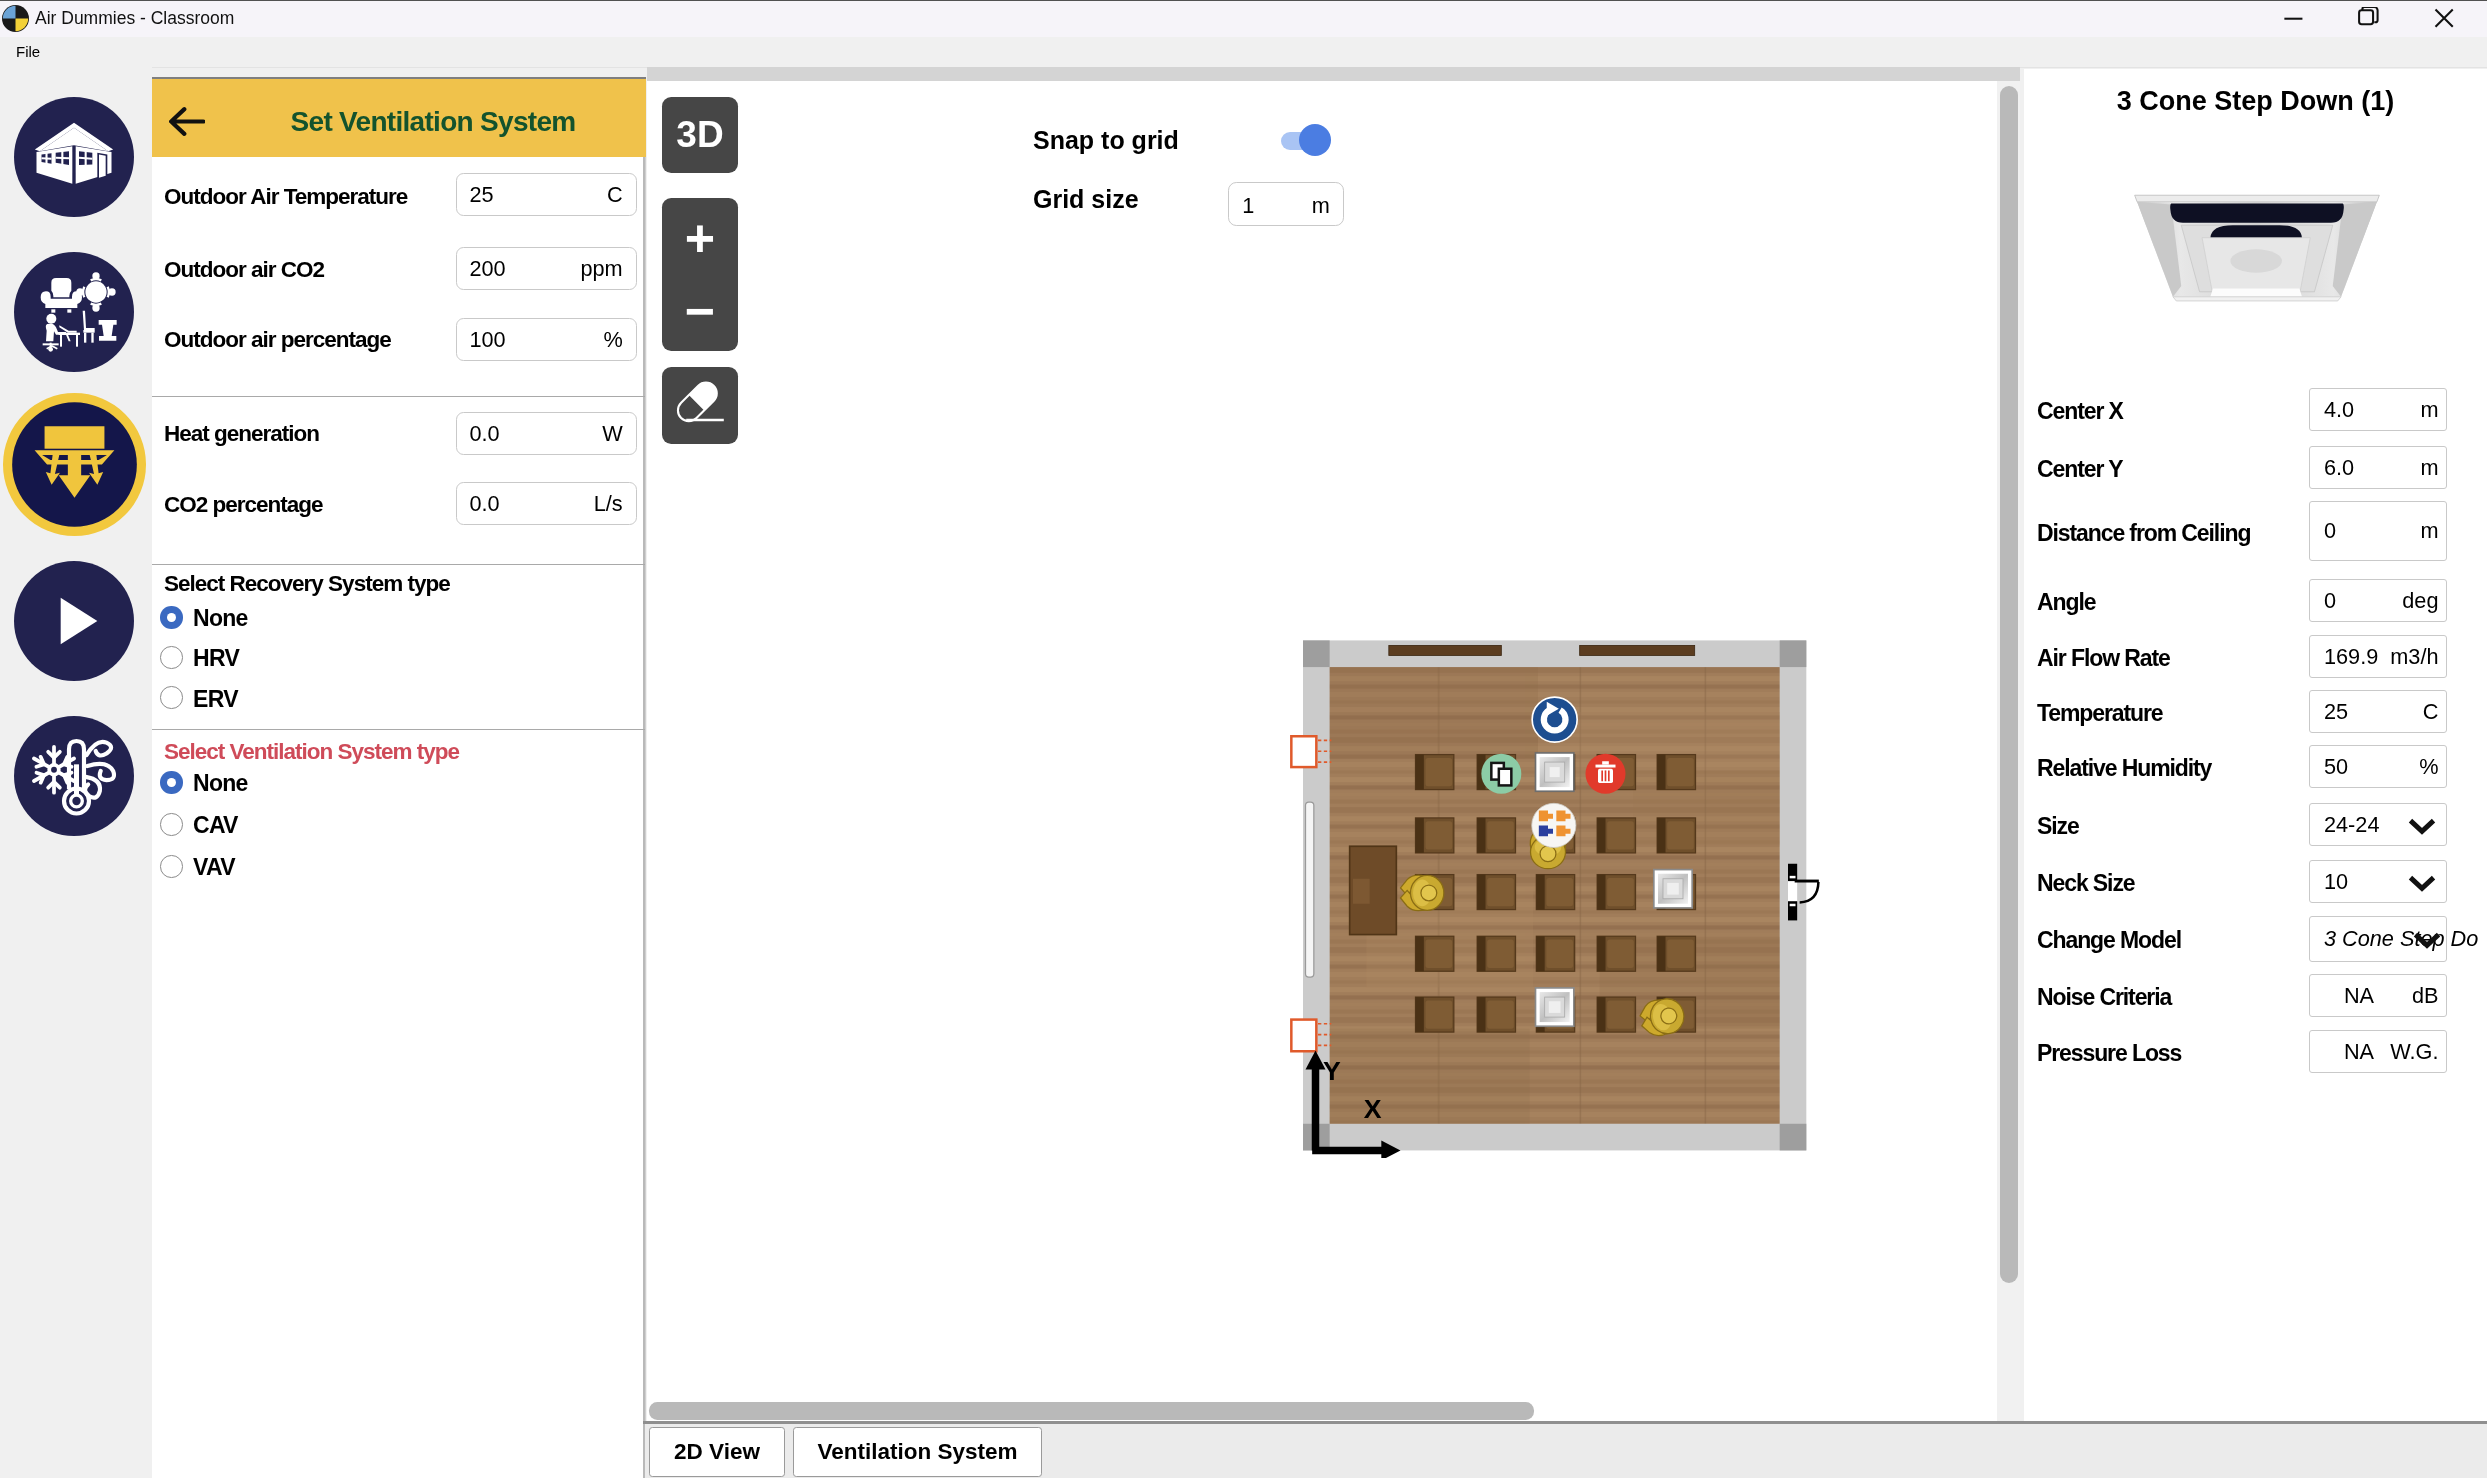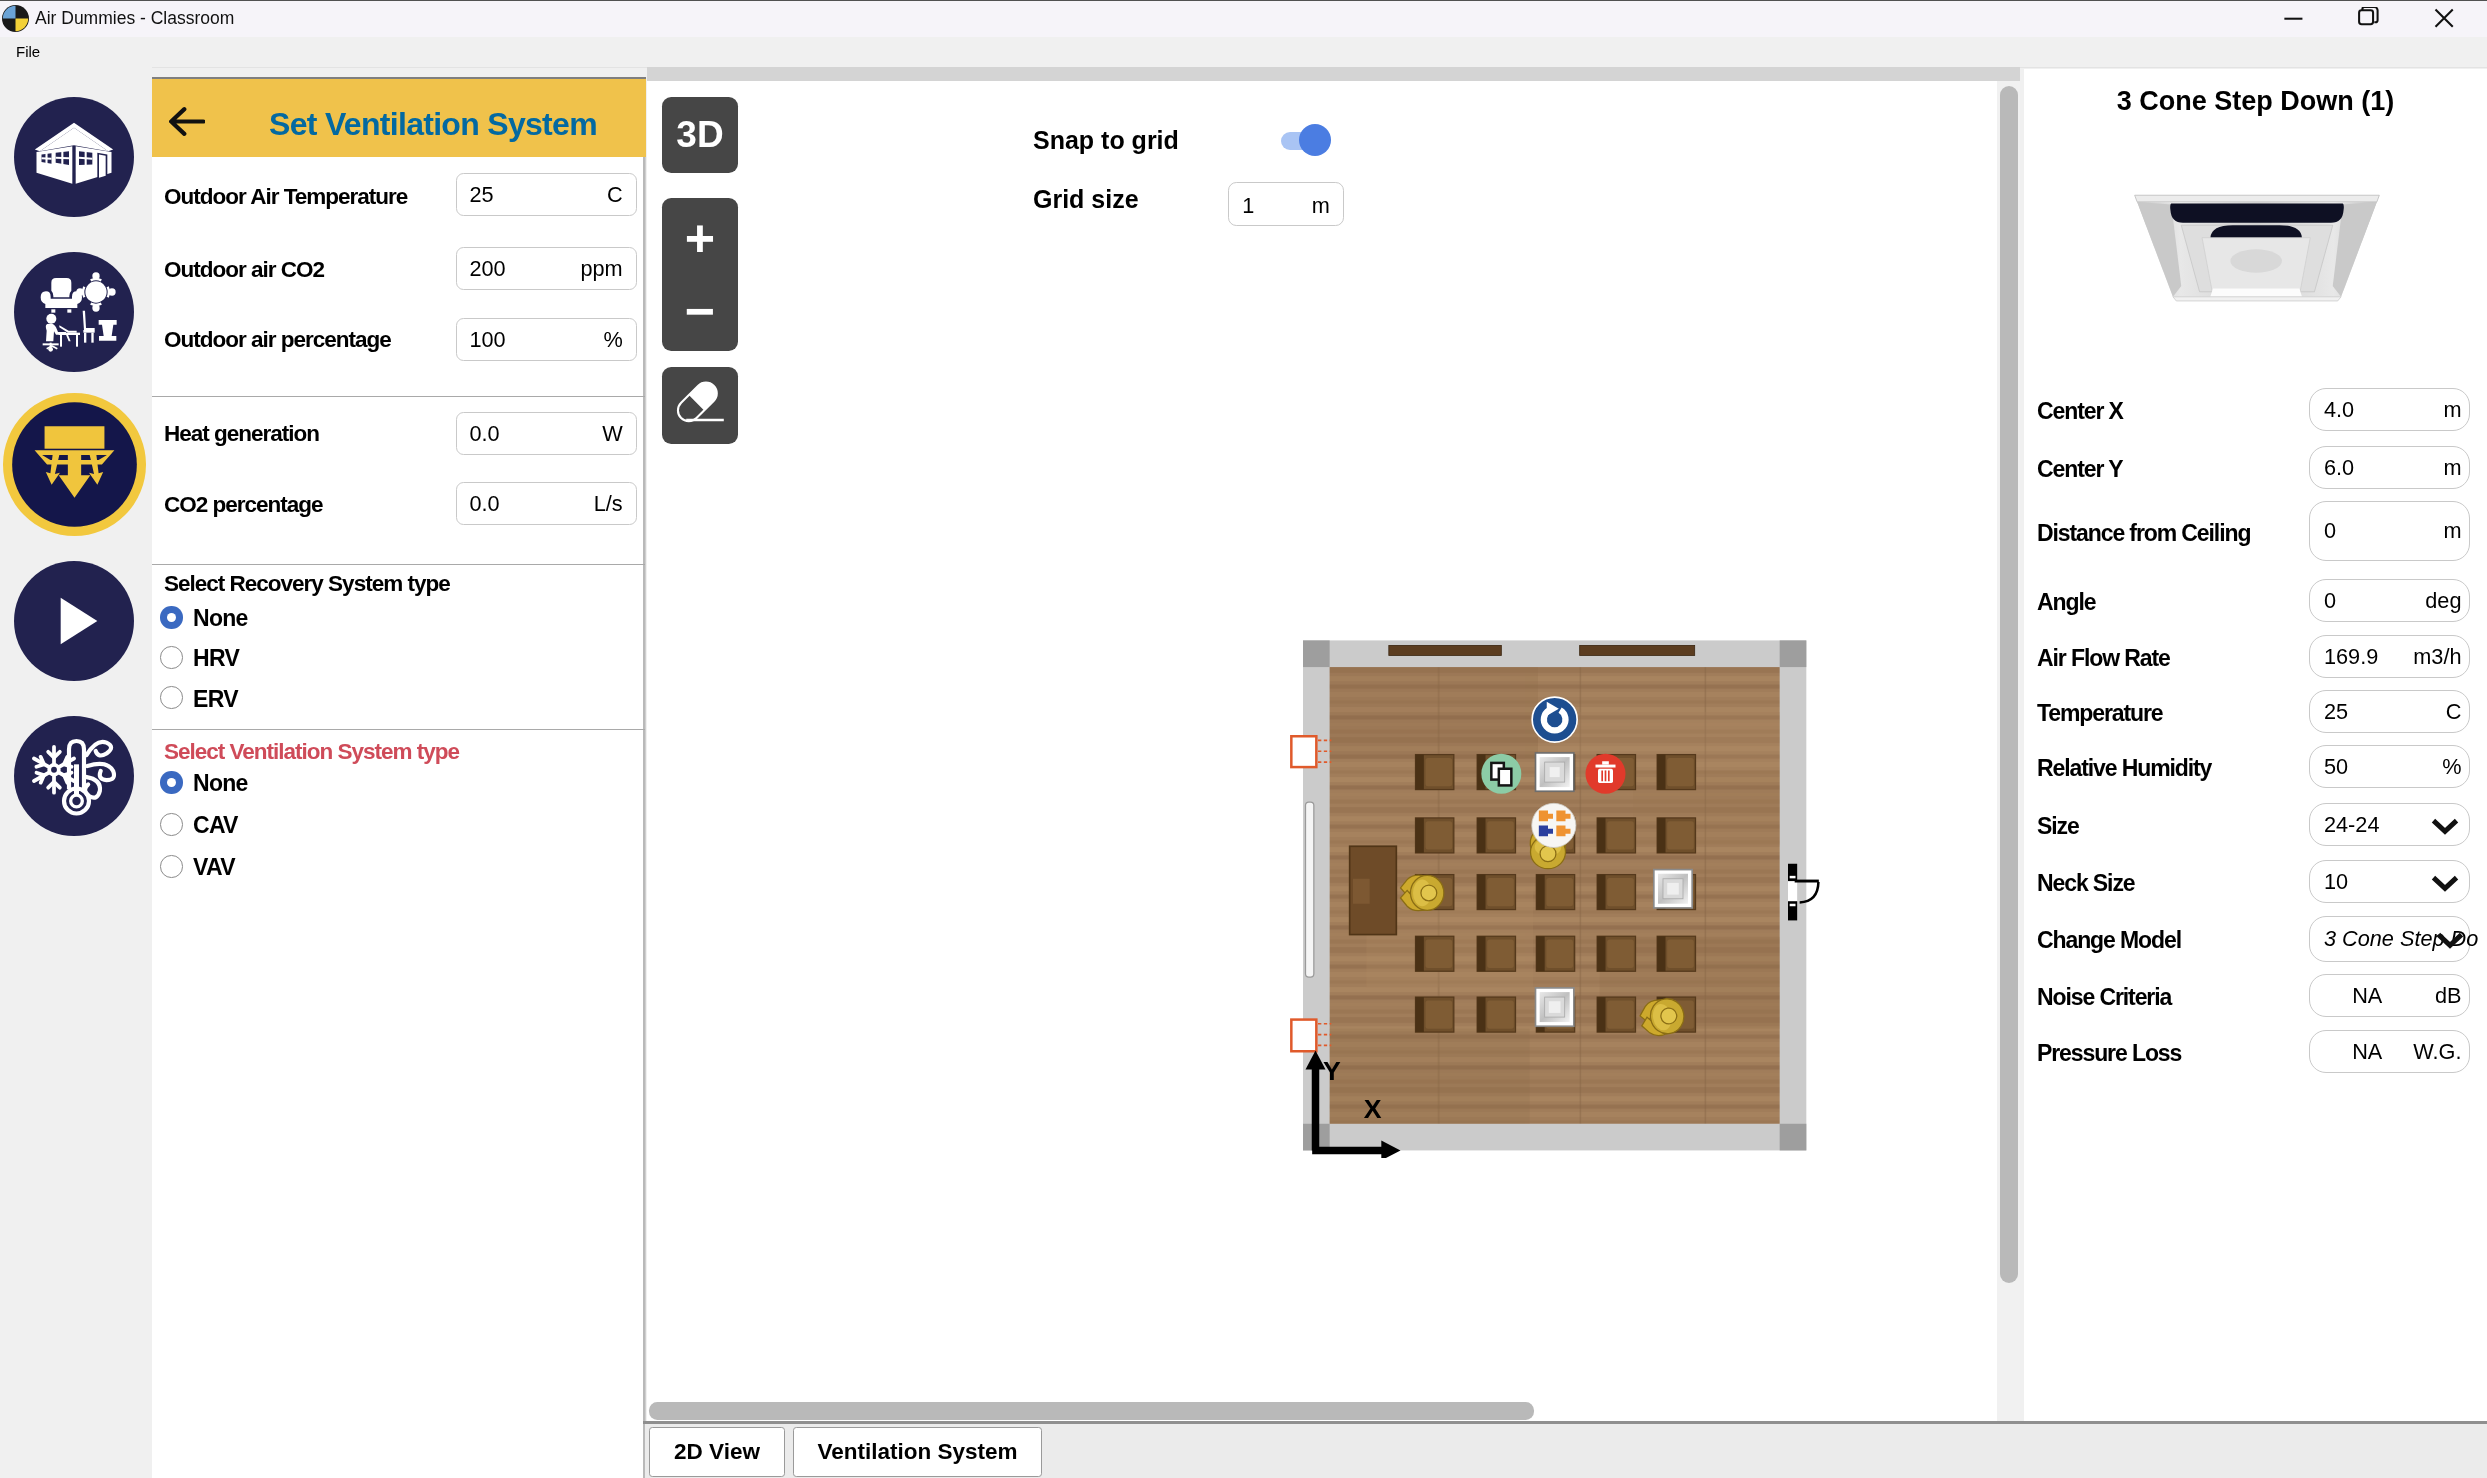--- a/index.html
+++ b/index.html
@@ -11,21 +11,21 @@
 #titlebar { left:0; top:0; width:2487px; height:37px; background:#f6f4f9; border-top:1.7px solid #515151; }
 #apptitle { left:35px; top:7.5px; font-size:17.5px; color:#111; }
 
 #menubar { left:0; top:37px; width:2487px; height:31px; background:#f0f0f0; border-bottom:0.8px solid #e3e3e3;}
 #filemenu { left:16px; top:43px; font-size:15px; color:#000; }
 
 #sidebar { left:0; top:67px; width:152px; height:1411px; background:#f0f0f0; }
 
 #leftpanel { left:152px; top:77px; width:494px; height:1401px; background:#ffffff; border-right:1.7px solid #cfcfcf; }
 #lp-header { left:152px; top:77px; width:494px; height:80px; background:#f0c24b; border-top:2.5px solid #7f7f7f; }
-#lp-title { left:258px; top:106px; width:350px; text-align:center; font-size:32px; font-weight:bold; color:#0369a1; letter-spacing:-0.7px; }
+#lp-title { left:258px; top:106px; width:350px; text-align:center; font-size:28px; font-weight:bold; color:#14532d; letter-spacing:-0.7px; }
 .lp-label { position:absolute; left:164px; font-size:22.5px; font-weight:bold; color:#000; letter-spacing:-1px; }
 .inp { position:absolute; left:456px; width:181px; height:43px; border:1.7px solid #c9c9c9; border-radius:7.5px; background:#fff; font-size:21.7px; color:#000; }
 .inp .v { position:absolute; left:12.5px; top:50%; transform:translateY(-50%); }
 .inp .u { position:absolute; right:13.3px; top:50%; transform:translateY(-50%); }
 .divider { position:absolute; left:152px; width:493px; height:0.8px; background:#a9a9a9; }
 .radio { position:absolute; width:22.5px; height:22.5px; border-radius:50%; }
 .radio.sel { background:#3a69c1; }
 .radio.sel::after { content:""; position:absolute; left:6.7px; top:6.7px; width:9.2px; height:9.2px; border-radius:50%; background:#fff; }
 .radio.un { background:#fff; border:1.7px solid #8b8b8b; }
 .rlabel { position:absolute; font-size:23px; font-weight:bold; color:#000; letter-spacing:-0.7px; }
@@ -33,21 +33,21 @@
 #canvasTopBand { left:647px; top:67px; width:1373px; height:14px; background:#d4d4d4; }
 #canvas { left:647px; top:81px; width:1350px; height:1340px; background:#ffffff; }
 #canvasLeftBorder { left:643px; top:77px; width:1.7px; height:1401px; background:#b9b9b9; }
 .toolbtn { position:absolute; background:#464646; border-radius:9.2px; color:#fff; text-align:center; }
 
 #vtrack { left:1997px; top:81px; width:22.5px; height:1340px; background:#f1f1f1; }
 #vthumb { left:2000px; top:86px; width:18.3px; height:1197px; background:#b9b9b9; border-radius:9.2px; }
 #hthumb { left:649px; top:1402px; width:885px; height:17.5px; background:#b9b9b9; border-radius:8.3px; }
 #rightpanel { left:2024px; top:69px; width:463px; height:1352px; background:#ffffff; }
 .rp-label { position:absolute; left:2037px; font-size:23px; font-weight:bold; color:#000; letter-spacing:-1.1px; }
-.rinp { position:absolute; left:2309px; width:161px; height:43px; border:1.7px solid #c9c9c9; border-radius:17px; background:#fff; font-size:21.7px; color:#000; }
+.rinp { position:absolute; left:2309px; width:138px; height:43px; border:1.7px solid #c9c9c9; border-radius:3px; background:#fff; font-size:21.7px; color:#000; }
 .rinp .v { position:absolute; left:14px; top:50%; transform:translateY(-50%); }
 .rinp .vc { position:absolute; left:0; width:72%; text-align:center; top:50%; transform:translateY(-50%); }
 .rinp .u { position:absolute; right:7.5px; top:50%; transform:translateY(-50%); }
 
 #bottomline { left:643px; top:1421px; width:1844px; height:2.5px; background:#8f8f8f; }
 #tabbar { left:645px; top:1424px; width:1842px; height:55px; background:#ebebeb; }
 .tab { position:absolute; top:1427px; height:50px; background:#ffffff; border:1.7px solid #9a9a9a; border-radius:3.3px; font-size:22.5px; font-weight:bold; color:#000; text-align:center; }
 </style>
 </head>
 <body>

